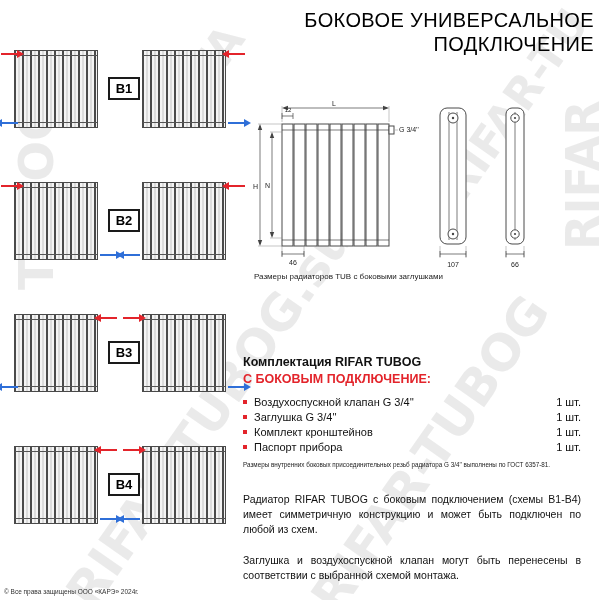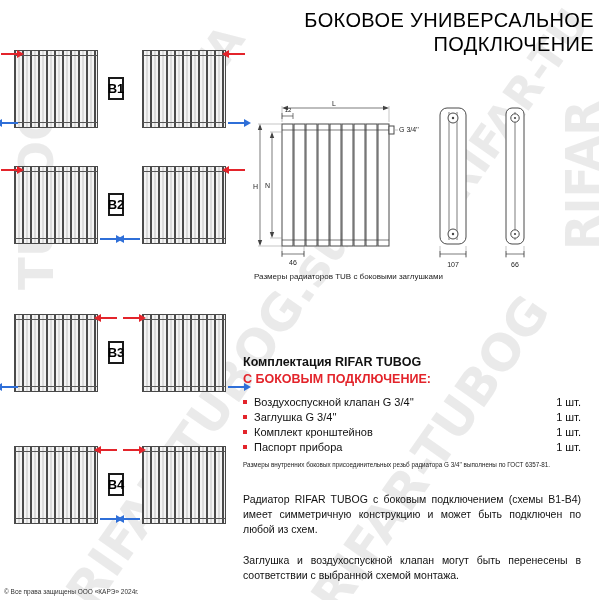--- a/index.html
+++ b/index.html
@@ -26,21 +26,21 @@
   
   .schemes { left:6px; top:0; width:250px; height:560px; }
   .scheme-row { position:absolute; left:0; width:250px; height:96px; }
   .radiator { position:absolute; top:8px; width:84px; height:78px;
               border:1px solid #4a4a4a;
               background:repeating-linear-gradient(90deg,#4a4a4a 0 1px,#f4f4f4 1px 3px,#dcdcdc 3px 5px,#f4f4f4 5px 7px,#4a4a4a 7px 8px); }
   .radiator::before, .radiator::after { content:""; position:absolute; left:0; right:0; height:0;
               border-top:1px solid #555; }
   .radiator::before { top:4px; } .radiator::after { bottom:4px; }
   .rad-left { left:8px; } .rad-right { left:136px; }
-  .scheme-label { position:absolute; left:102px; top:35px; width:16px; height:23px;
+  .scheme-label { position:absolute; left:102px; top:35px; width:32px; height:23px;
               border:2px solid #1a1a1a; background:#fff; display:flex; align-items:center;
               justify-content:center; font-weight:700; font-size:13px; color:#000; }
   .arrow { position:absolute; width:17px; height:2px; background:currentColor; }
   .red  { color:#e3242b; }
   .blue { color:#2f6fd8; }
   .head-right::after { content:""; position:absolute; right:-6px; top:-3px; width:0; height:0;
               border-left:7px solid currentColor; border-top:4px solid transparent; border-bottom:4px solid transparent; }
   .head-left::before { content:""; position:absolute; left:-6px; top:-3px; width:0; height:0;
               border-right:7px solid currentColor; border-top:4px solid transparent; border-bottom:4px solid transparent; }
 
@@ -92,21 +92,21 @@
     <div class="scheme-row" style="top:42px">
       <div class="radiator rad-left"></div>
       <span class="arrow red head-right" style="left:-5px;top:11px"></span>
       <span class="arrow blue head-left" style="left:-5px;top:80px"></span>
       <div class="scheme-label">B1</div>
       <div class="radiator rad-right"></div>
       <span class="arrow red head-left" style="left:222px;top:11px"></span>
       <span class="arrow blue head-right" style="left:222px;top:80px"></span>
     </div>
 
-    <div class="scheme-row" style="top:158px">
+    <div class="scheme-row" style="top:174px">
       <div class="radiator rad-left"></div>
       <span class="arrow red head-right" style="left:-5px;top:11px"></span>
       <span class="arrow blue head-right" style="left:94px;top:80px"></span>
       <div class="scheme-label">B2</div>
       <div class="radiator rad-right"></div>
       <span class="arrow red head-left" style="left:222px;top:11px"></span>
       <span class="arrow blue head-left" style="left:117px;top:80px"></span>
     </div>
 
     <div class="scheme-row" style="top:306px">

